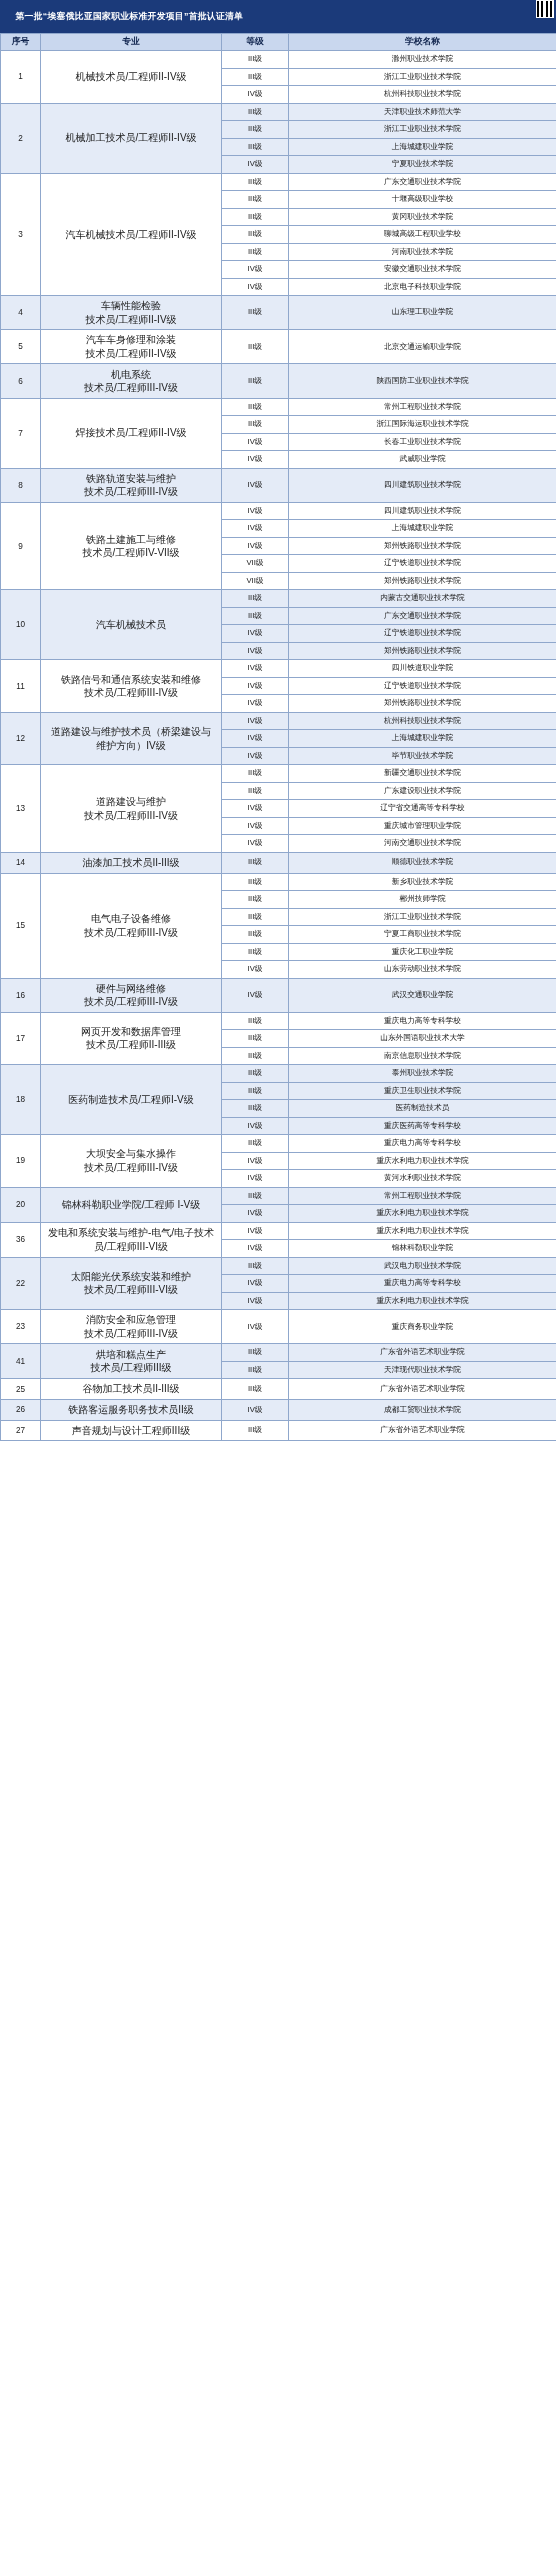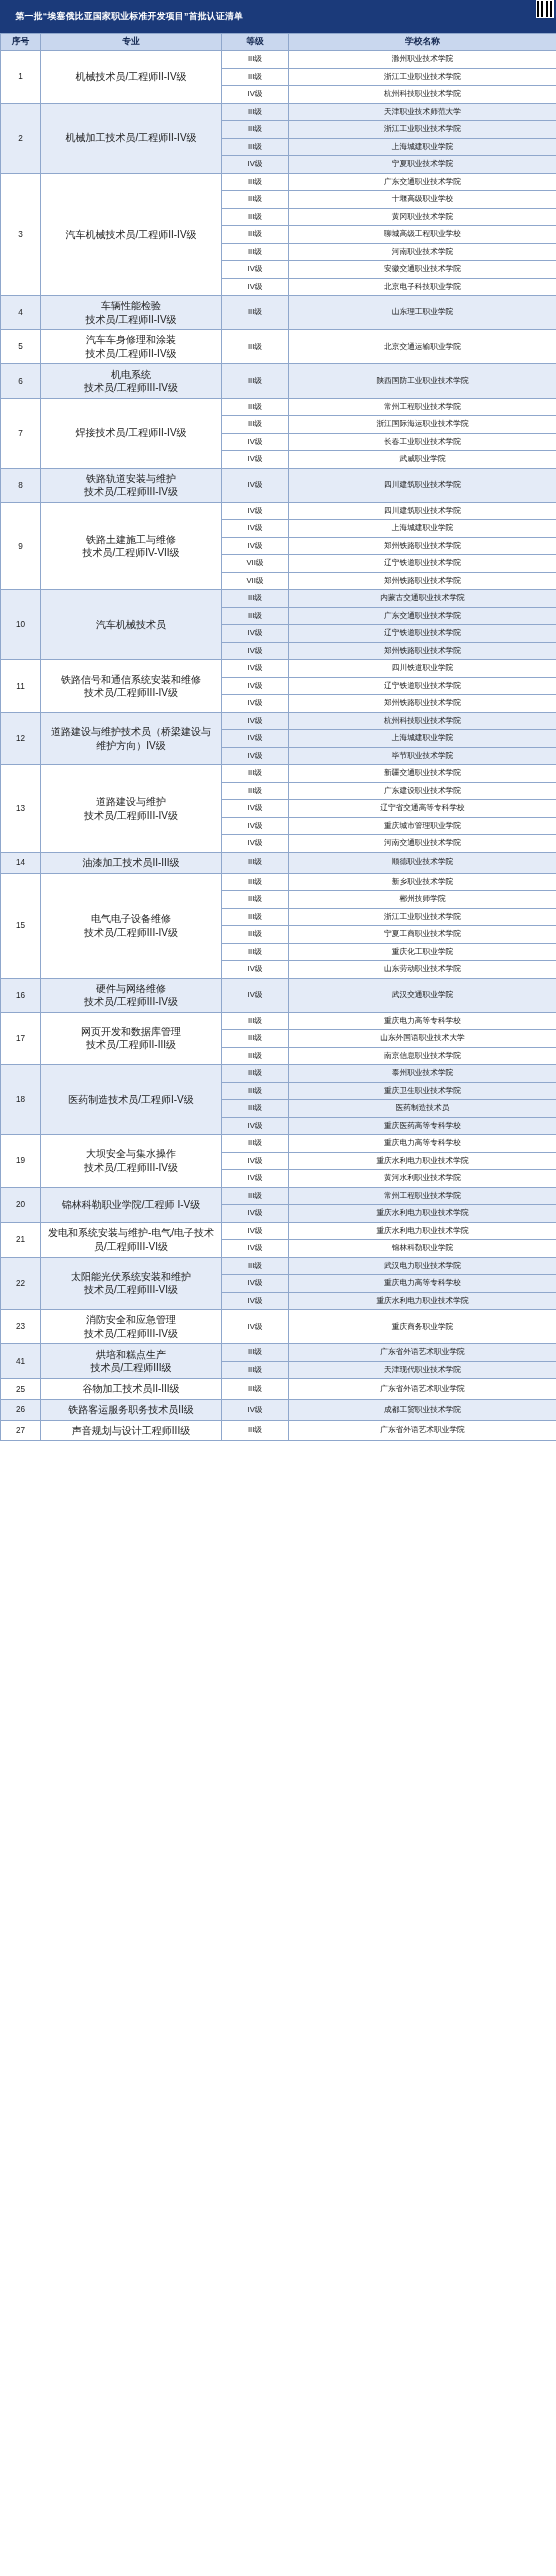--- a/index.html
+++ b/index.html
@@ -390,21 +390,21 @@
           <td class="idx" rowspan="2">20</td>
           <td class="major" rowspan="2">锦林科勒职业学院/工程师 I-V级</td>
           <td class="level">III级</td>
           <td class="school">常州工程职业技术学院</td>
         </tr>
         <tr class="alt row-h">
           <td class="level">IV级</td>
           <td class="school">重庆水利电力职业技术学院</td>
         </tr>
         <tr class="plain row-h">
-          <td class="idx" rowspan="2">21</td>
+          <td class="idx" rowspan="2">36</td>
           <td class="major" rowspan="2">发电和系统安装与维护-电气/电子技术员/工程师III-VI级</td>
           <td class="level">IV级</td>
           <td class="school">重庆水利电力职业技术学院</td>
         </tr>
         <tr class="plain row-h">
           <td class="level">IV级</td>
           <td class="school">锦林科勒职业学院</td>
         </tr>
         <tr class="alt row-h">
           <td class="idx" rowspan="3">22</td>

